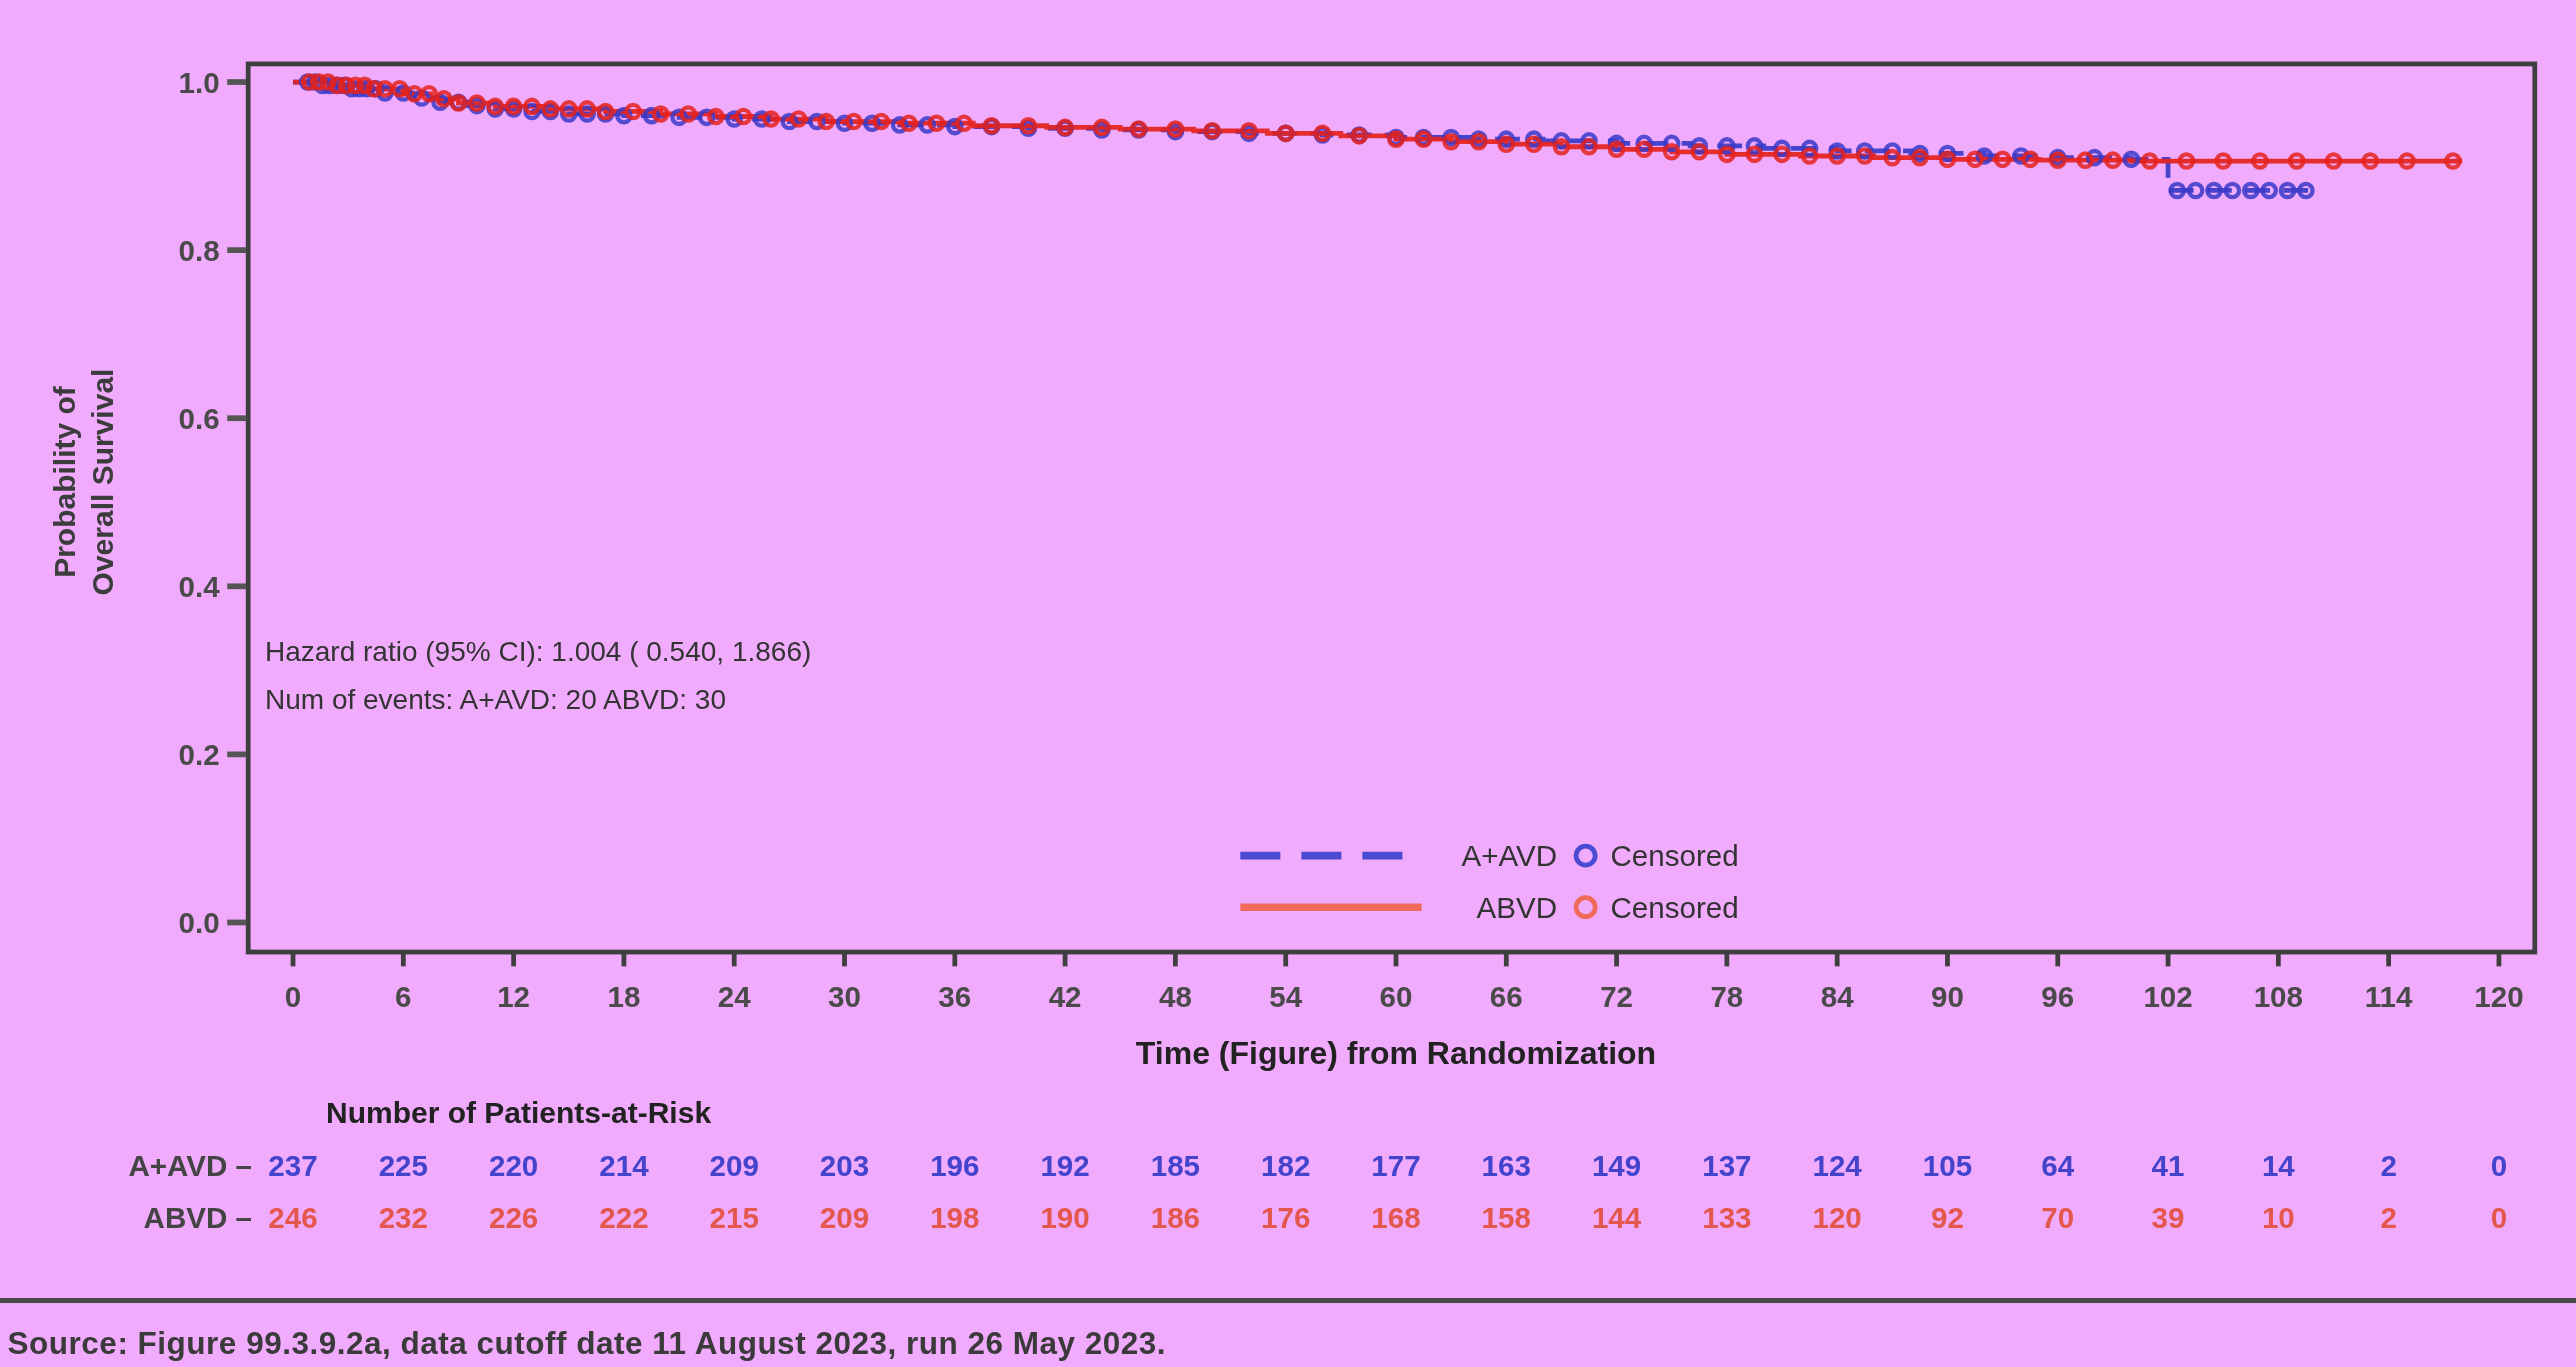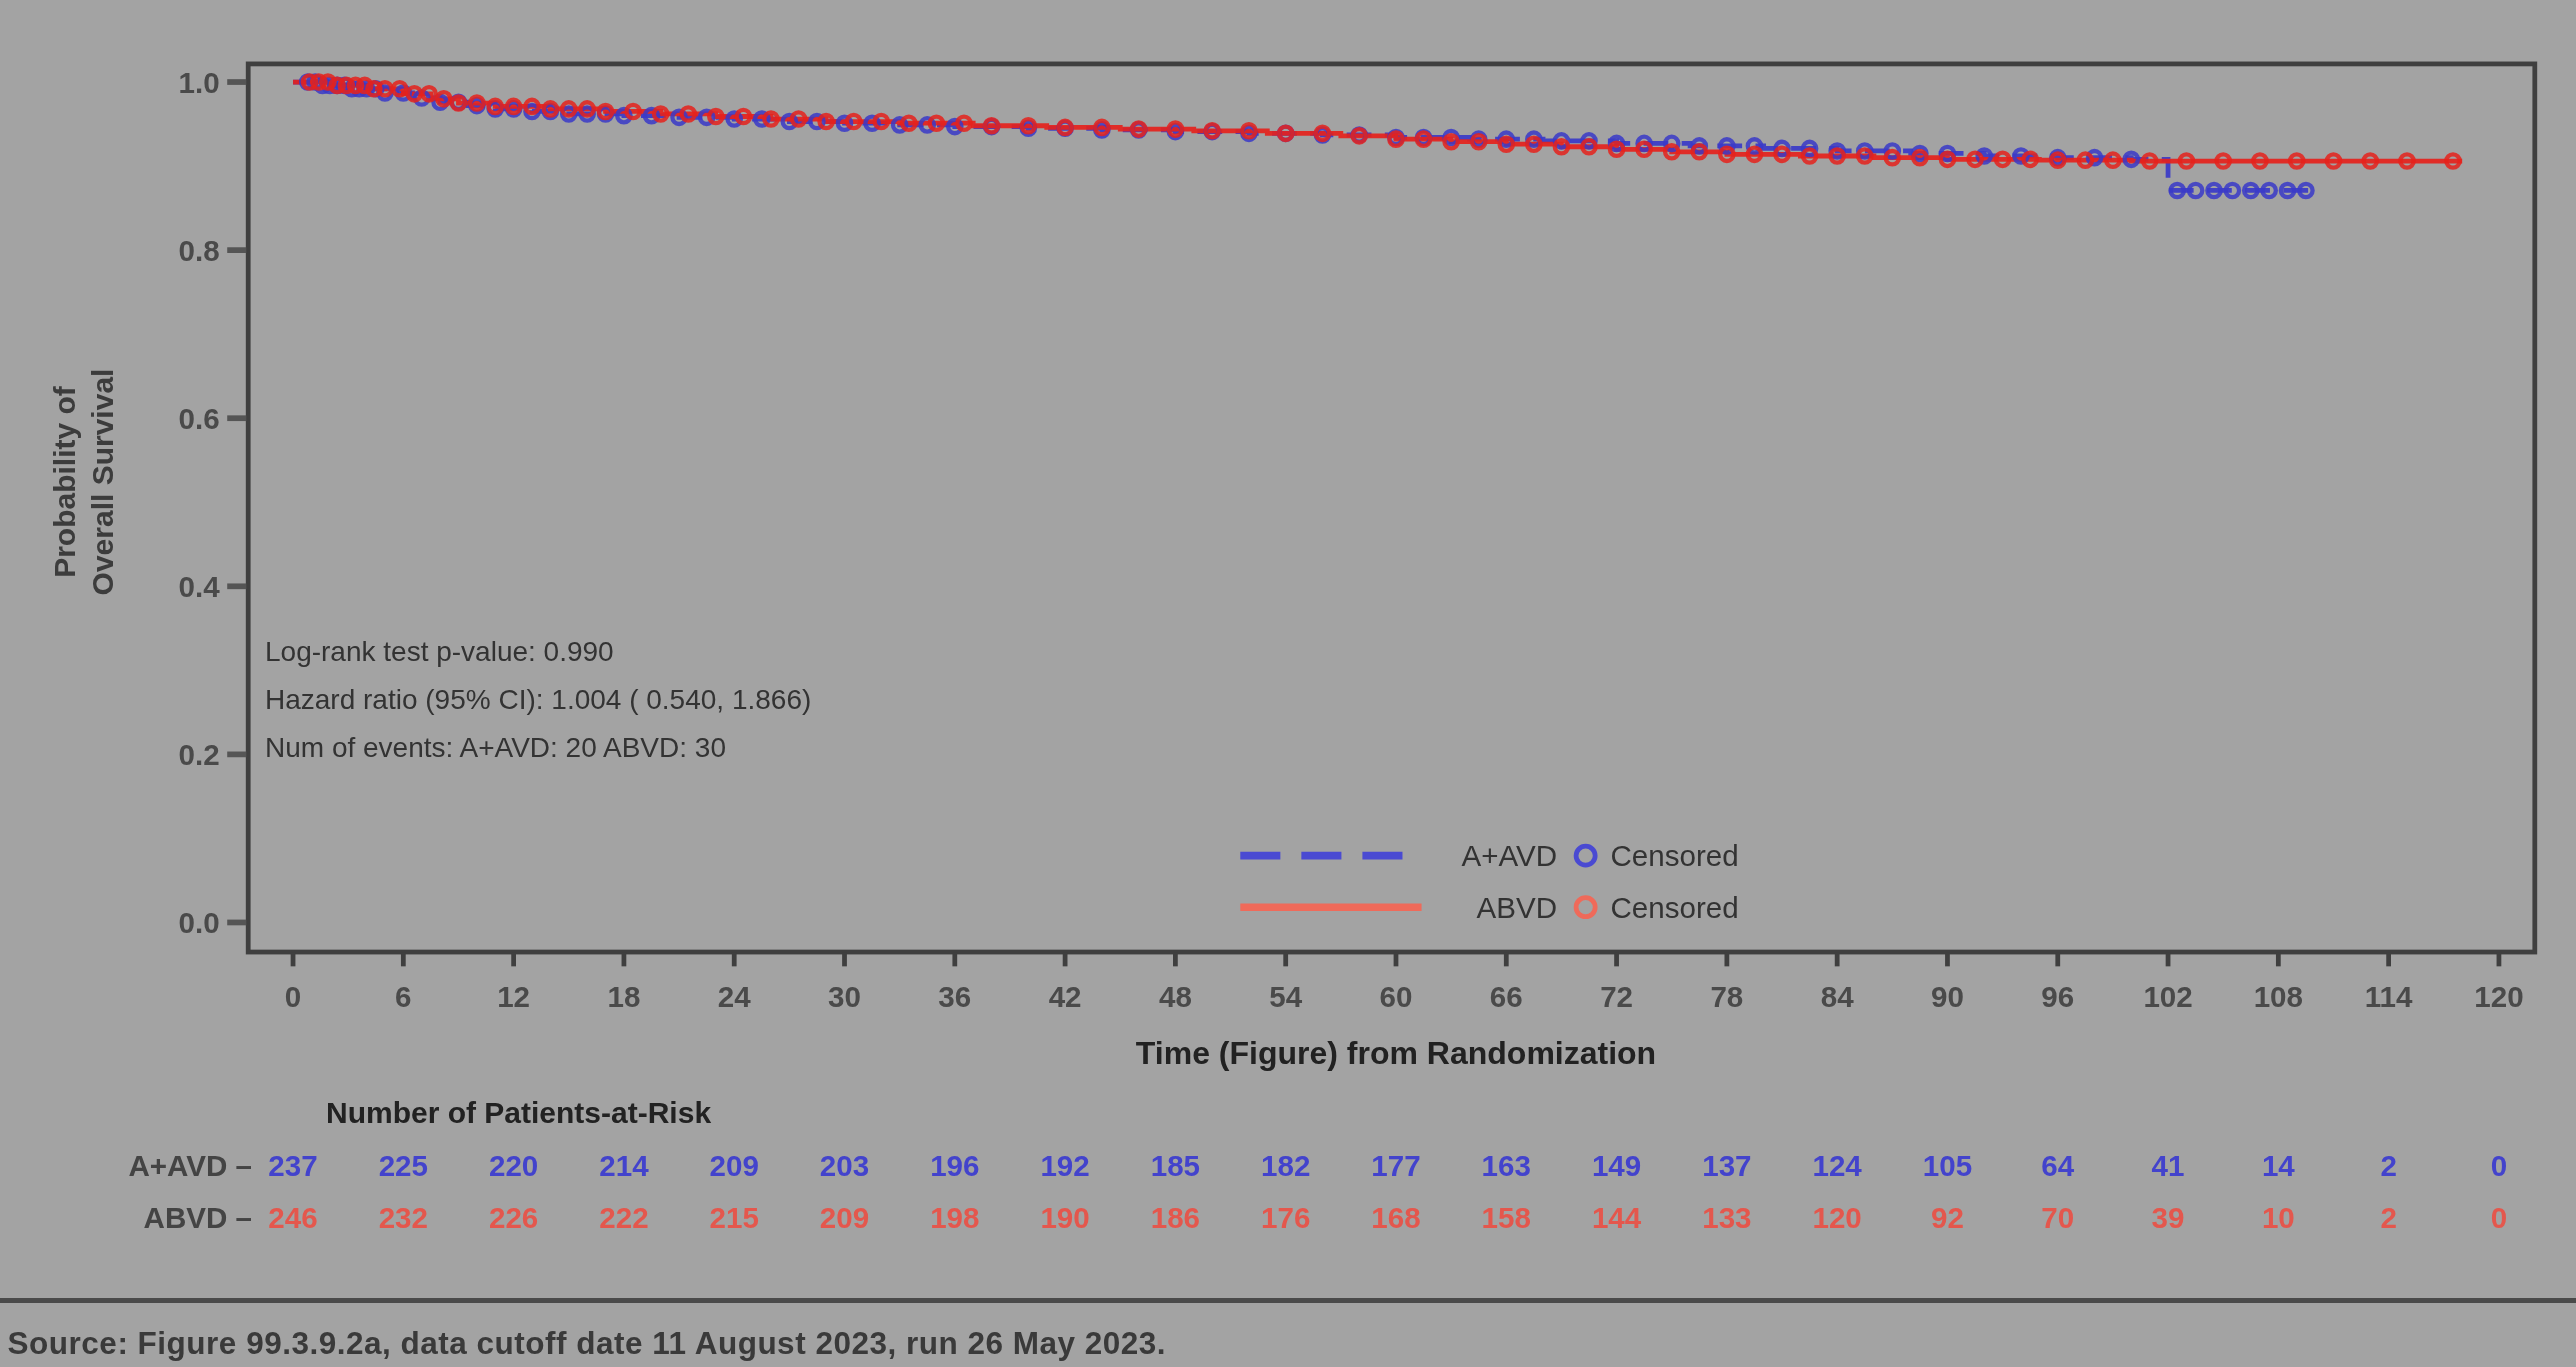--- a/index.html
+++ b/index.html
@@ -1,17 +1,17 @@
 <!DOCTYPE html>
 <html><head>
 <meta charset="utf-8">
 <style>
   html,body{margin:0;padding:0;background:#ffffff;}
   body{font-family:"Liberation Sans", sans-serif;}
-  .canvas{position:relative;width:2576px;height:1367px;background:#a3a3a3;overflow:hidden;}
+  .canvas{position:relative;width:2576px;height:1367px;background:#f0abfc;overflow:hidden;}
   svg.plot{position:absolute;left:0;top:0;}
   .ylabel{position:absolute;left:84px;top:482px;transform:translate(-50%,-50%) rotate(-90deg);
           text-align:center;font-size:30px;font-weight:bold;color:#3c3c3c;white-space:nowrap;line-height:38px;}
   .annot{position:absolute;left:265px;top:628px;font-size:28px;color:#333;line-height:48px;white-space:nowrap;}
   .xlabel{position:absolute;left:1396px;top:1053px;transform:translate(-50%,-50%);
           font-size:32px;font-weight:bold;color:#222;white-space:nowrap;}
   .risk-title{position:absolute;left:302px;top:1113px;transform:translate(0,-50%);
           font-size:30px;font-weight:bold;color:#222;white-space:nowrap;margin-left:24px;}
   .rule{position:absolute;left:0;top:1298px;width:2576px;height:4.8px;background:#4a4a4a;}
   .source{position:absolute;left:7.6px;top:1343px;transform:translate(0,-50%);
@@ -296,21 +296,20 @@
       <text x="2503.7799999999997" y="1287" font-family="&quot;Liberation Sans&quot;, sans-serif" text-anchor="middle" font-size="31" font-weight="bold" fill="#e4574d">2</text>
       <text x="2619.4" y="1287" font-family="&quot;Liberation Sans&quot;, sans-serif" text-anchor="middle" font-size="31" font-weight="bold" fill="#e4574d">0</text>
     </svg>
 
   <div class="ylabel">
     <div>Probability of</div>
     <div>Overall Survival</div>
   </div>
 
   <div class="annot">
-    <div>Log-rank test p-value: 0.990</div>
     <div>Hazard ratio (95% CI): 1.004 ( 0.540, 1.866)</div>
     <div>Num of events: A+AVD: 20 ABVD: 30</div>
   </div>
 
   <div class="xlabel">Time (Figure) from Randomization</div>
 
   <div class="risk-title">Number of Patients-at-Risk</div>
 
   <div class="rule"></div>
 

